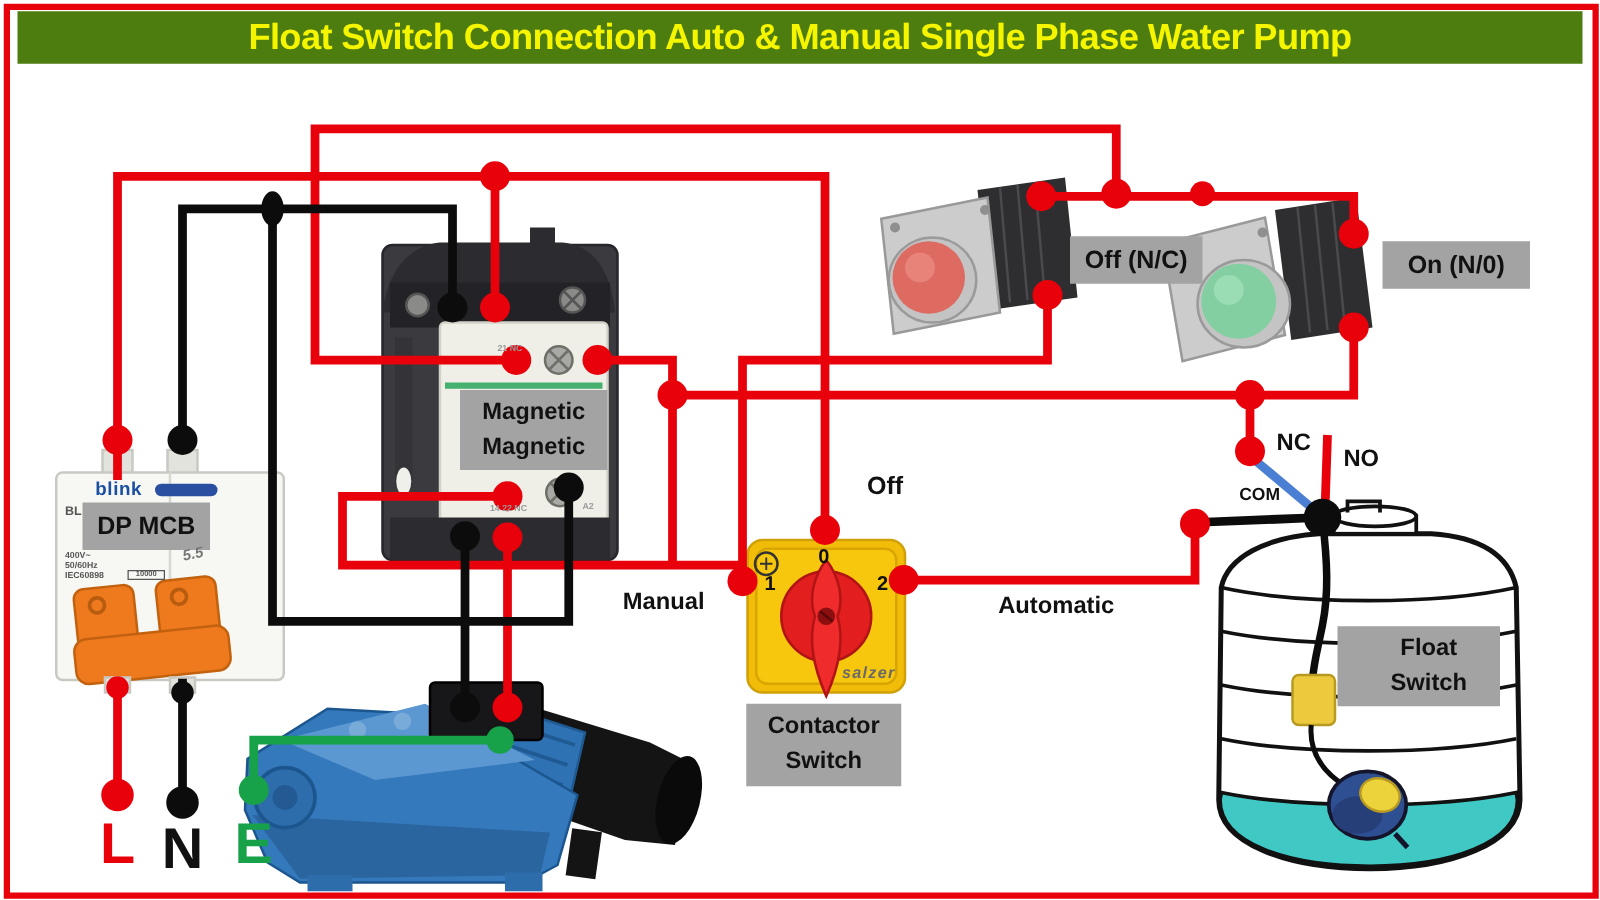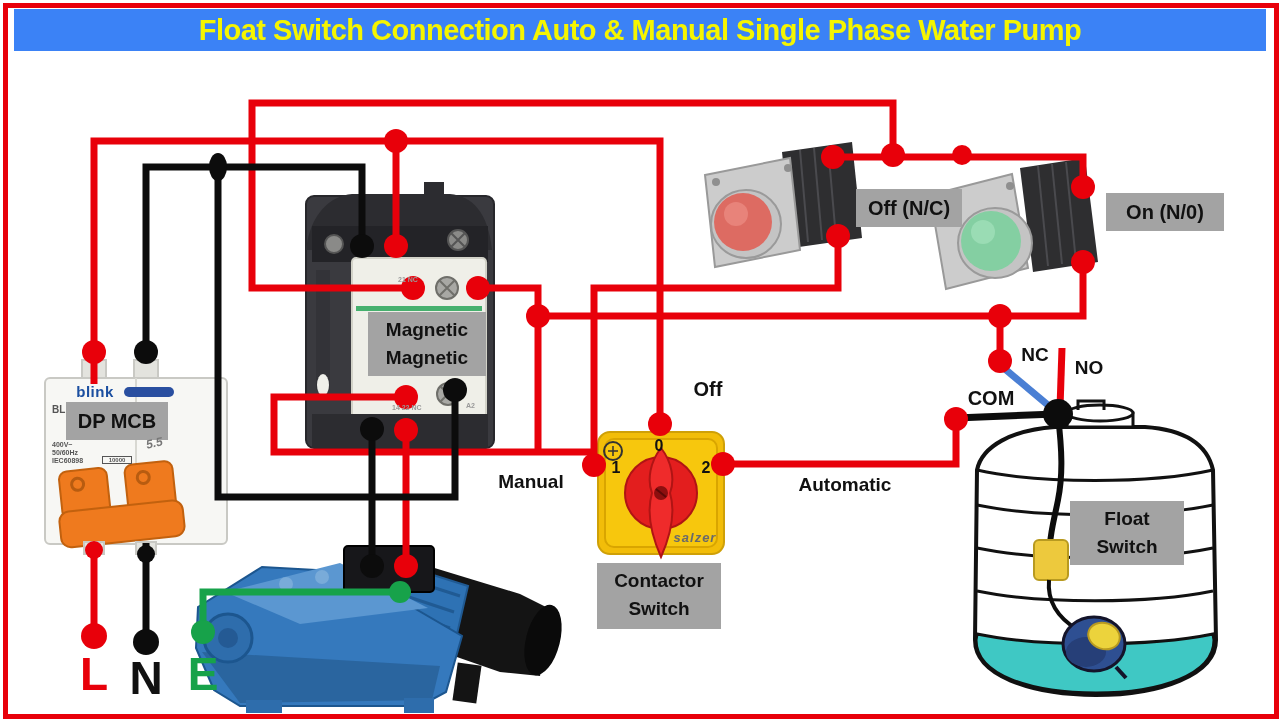--- a/index.html
+++ b/index.html
@@ -1,20 +1,20 @@
 <!DOCTYPE html>
 <html><head>
 <meta charset="utf-8">
 <style>
   html,body{margin:0;padding:0;background:#fff;}
   #stage{position:relative;width:1280px;height:720px;background:#ffffff;overflow:hidden;
          font-family:"Liberation Sans",sans-serif;}
   #border-frame{position:absolute;left:3px;top:3px;width:1266px;height:706px;
     border:5px solid #e8000a;pointer-events:none;}
-  #titlebar{position:absolute;left:14px;top:9px;width:1252px;height:42px;background:#3b82f6;
+  #titlebar{position:absolute;left:14px;top:9px;width:1252px;height:42px;background:#4d7c0f;
     color:#f5f500;font-size:29px;font-weight:bold;text-align:center;line-height:42px;letter-spacing:-0.5px;}
   svg{position:absolute;left:0;top:0;}
   .lbl{position:absolute;font-weight:bold;color:#111;text-align:center;}
   .ybox{background:#a3a3a3;}
   .two{line-height:28px;padding-top:4px;font-size:19px;}
   .big-letter{font-size:46px;font-weight:bold;width:44px;height:52px;line-height:52px;}
   .tiny{font-weight:bold;color:#555;text-align:left;}
 </style>
 </head>
 <body>
@@ -245,20 +245,20 @@
 <div class="lbl" style="left:608px;top:459px;width:16px;font-size:16px;">1</div>
 <div class="lbl" style="left:698px;top:459px;width:16px;font-size:16px;">2</div>
 <div class="lbl" style="left:668px;top:530px;width:54px;font-size:13px;font-style:italic;color:#6a6a6a;letter-spacing:1px;">salzer</div>
 <div class="lbl ybox two" style="left:597px;top:563px;width:124px;height:62px;">
   <div>Contactor</div>
   <div>Switch</div>
 </div>
 
 <div class="lbl" style="left:1016px;top:344px;width:38px;font-size:19px;">NC</div>
 <div class="lbl" style="left:1068px;top:357px;width:42px;font-size:19px;">NO</div>
-<div class="lbl" style="left:958px;top:387px;width:66px;font-size:20px;">COM</div>
-<div class="lbl ybox two" style="left:1070px;top:501px;width:114px;height:60px;">
+<div class="lbl" style="left:958px;top:387px;width:66px;font-size:14px;text-align:right;">COM</div>
+<div class="lbl ybox two" style="left:1070px;top:501px;width:114px;height:60px;padding-left:16px;">
   <div>Float</div>
   <div>Switch</div>
 </div>
 
 <div id="border-frame"></div>
 </div>
 
 </body></html>

